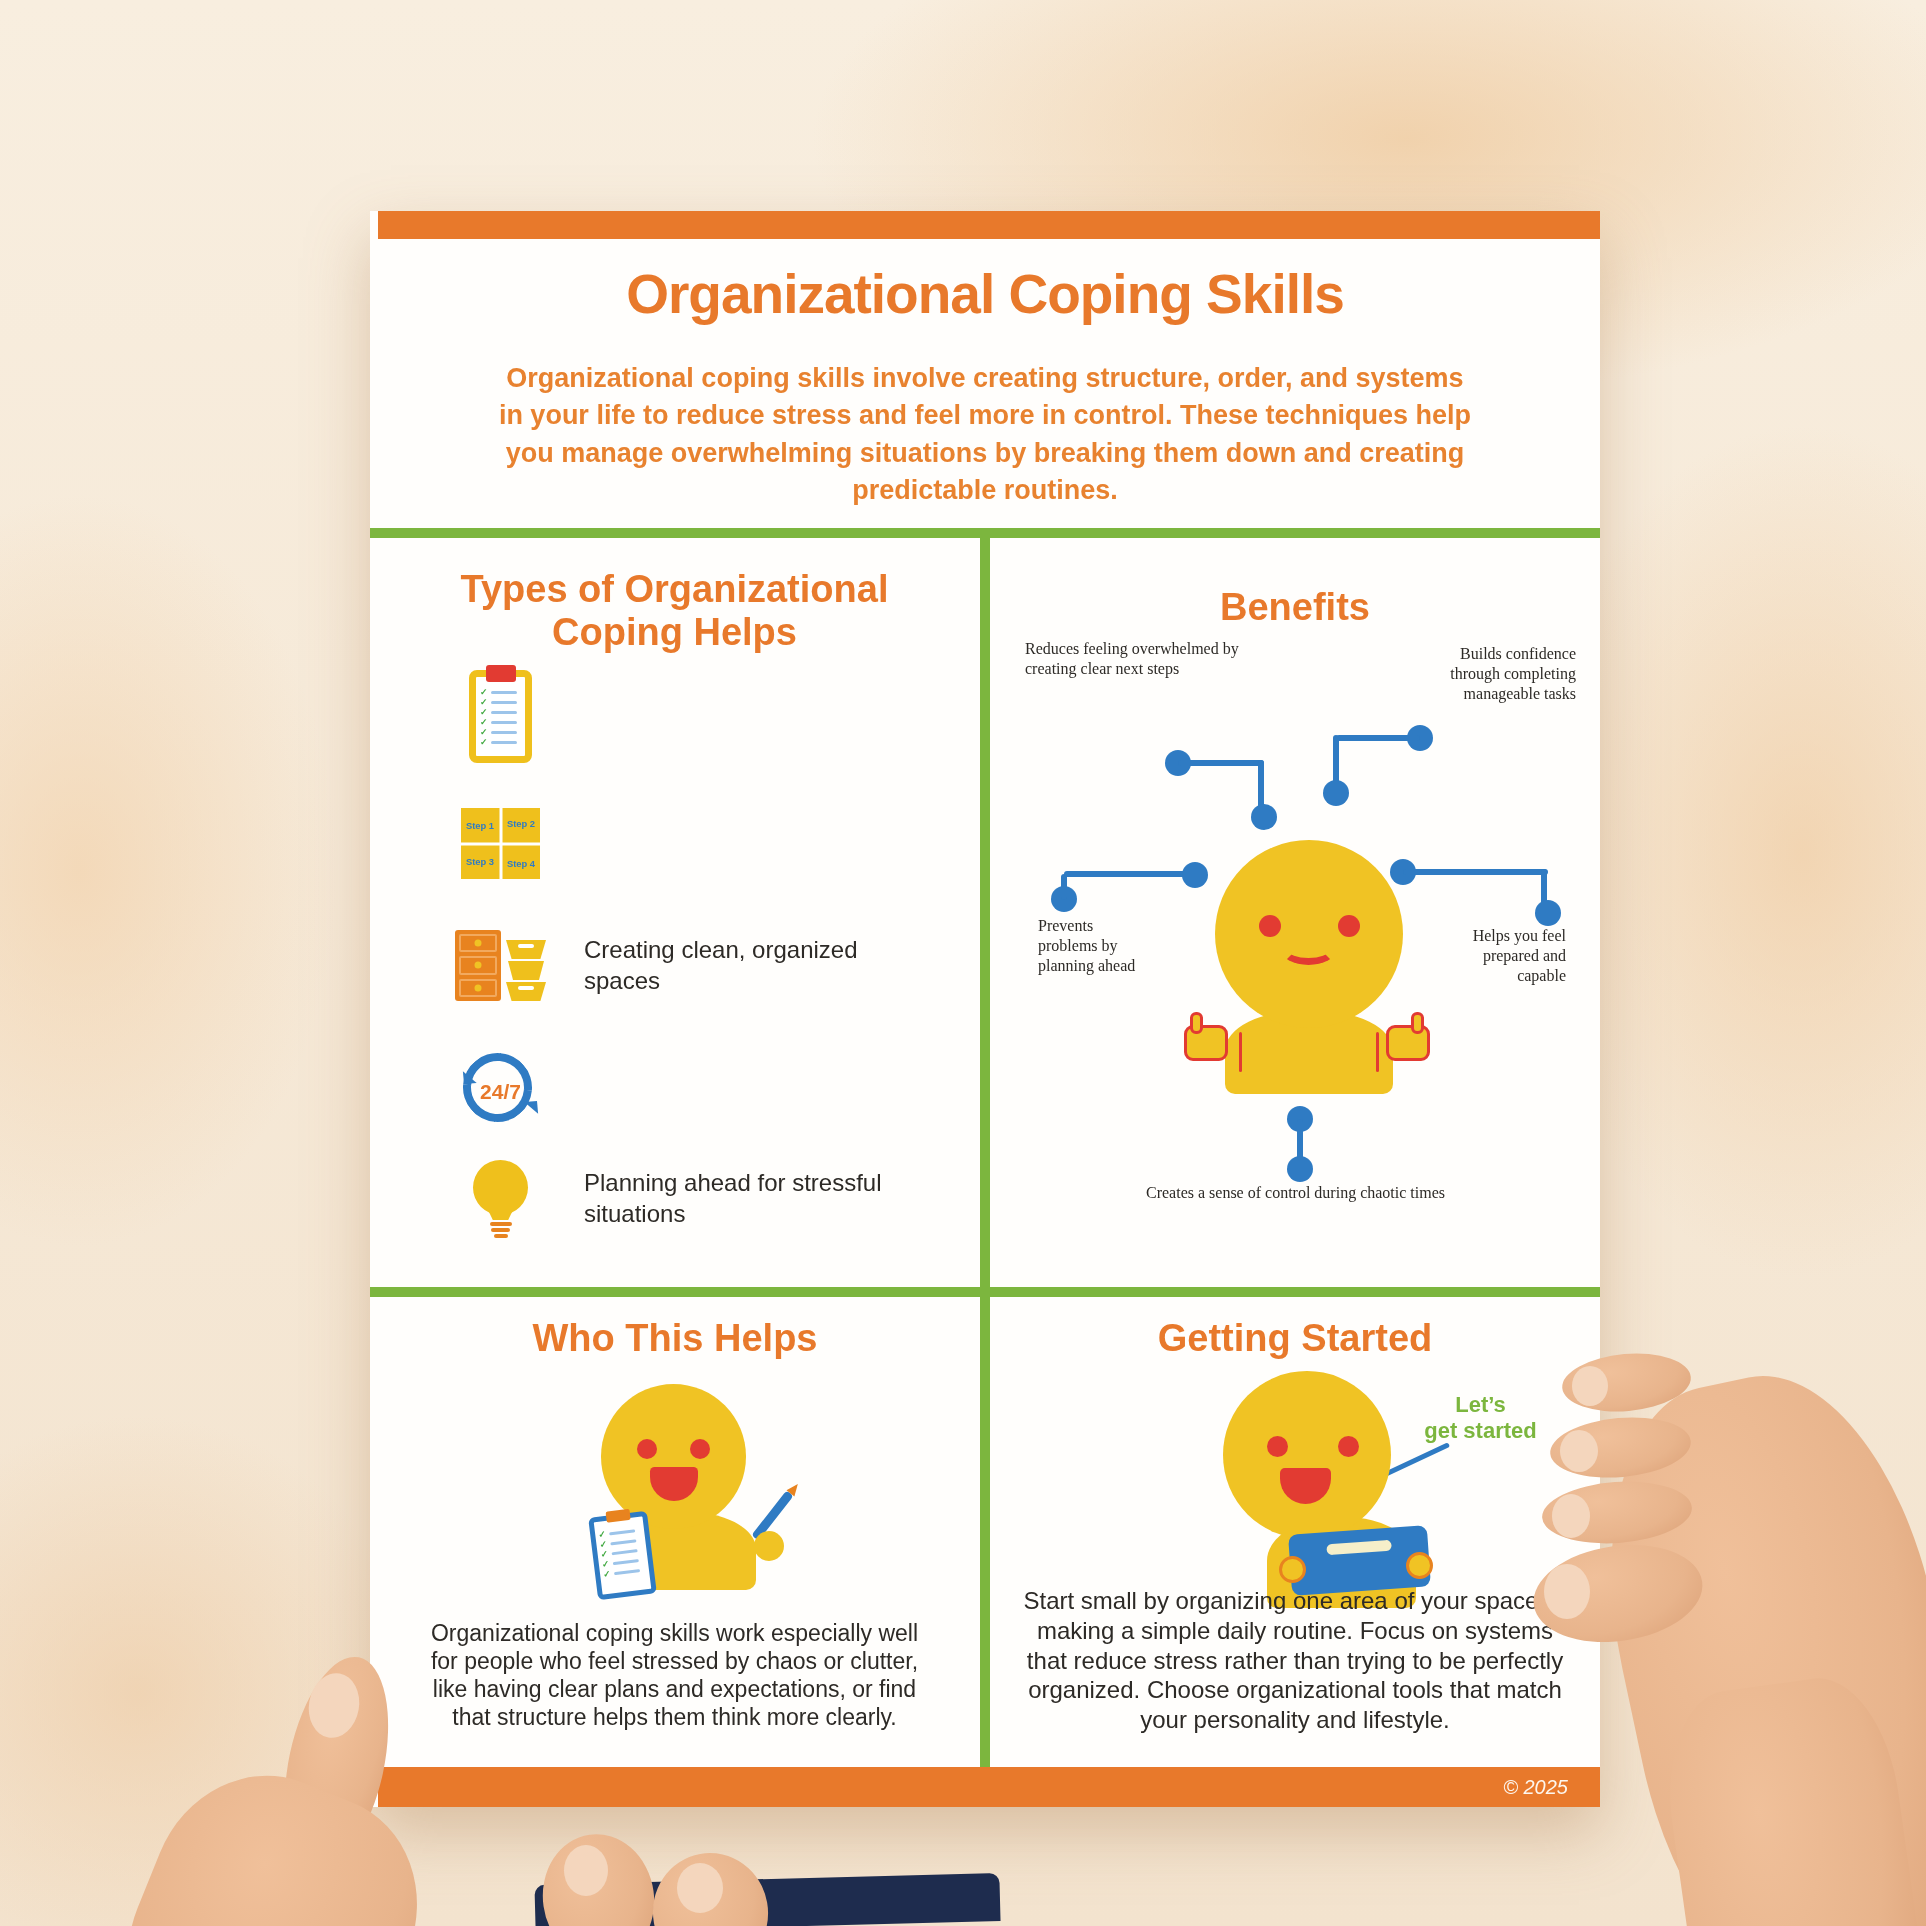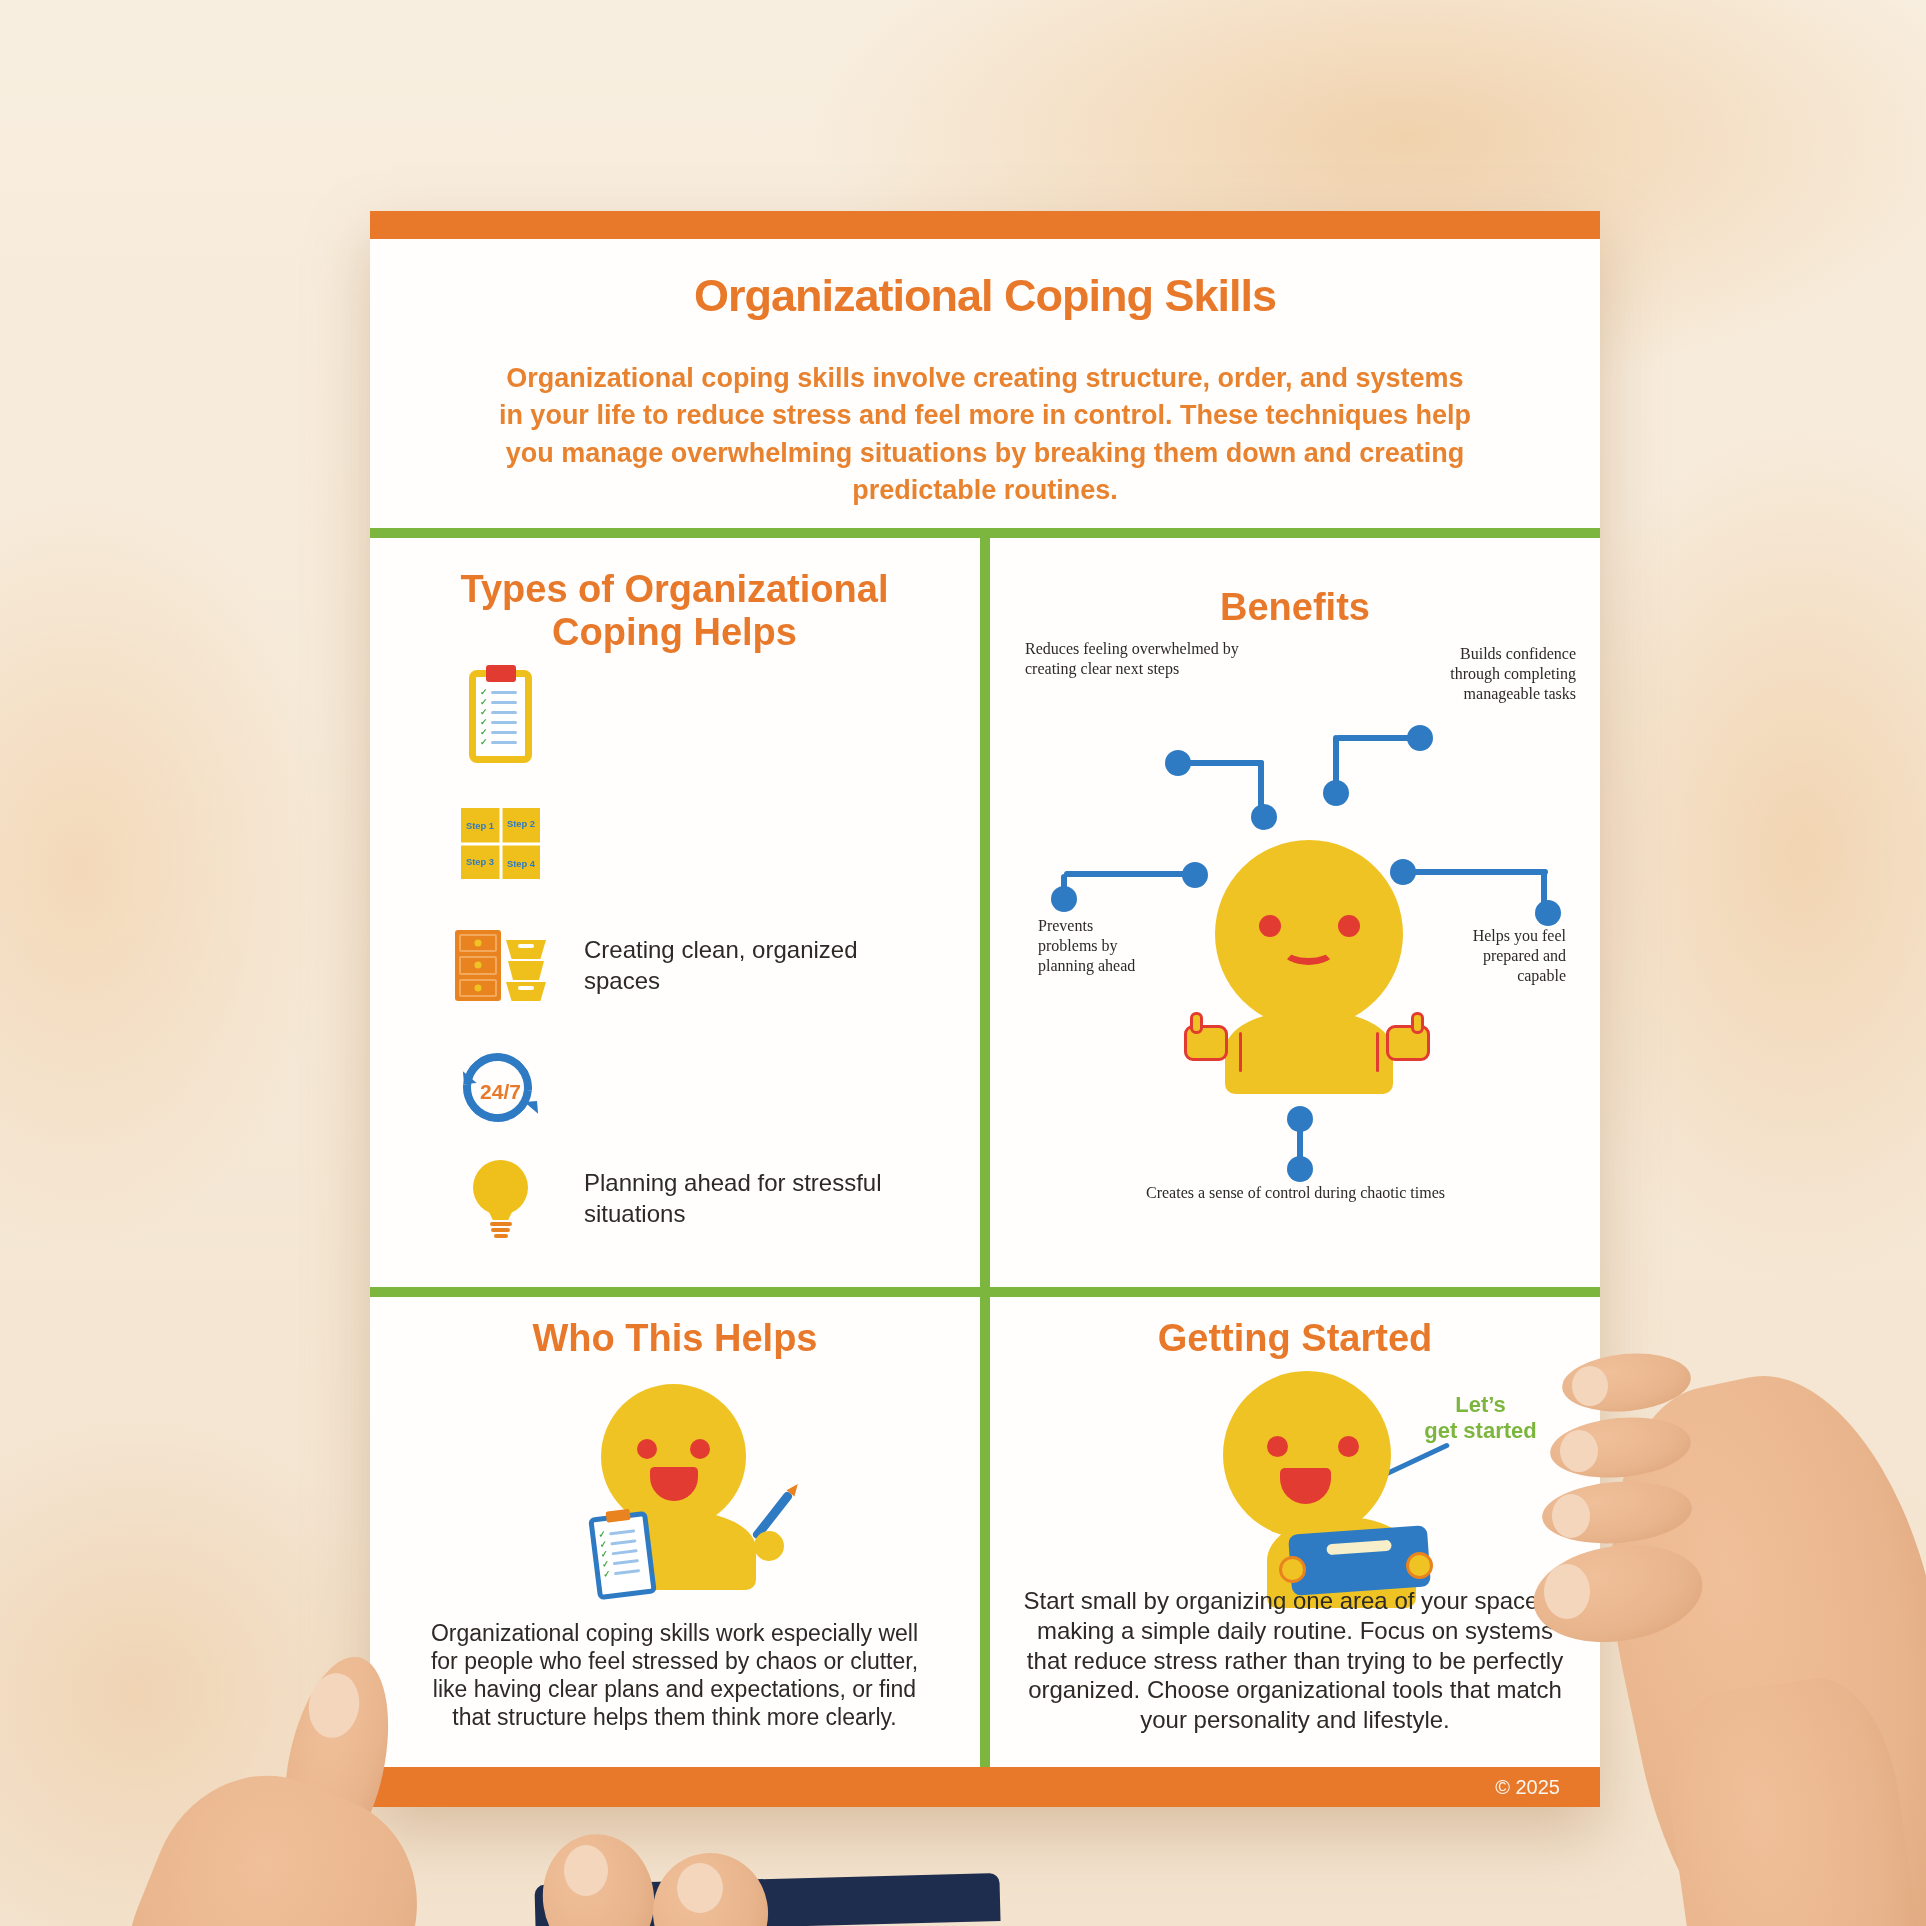--- a/index.html
+++ b/index.html
@@ -18,29 +18,29 @@
   #scene{position:relative;width:1927px;height:1927px;background:linear-gradient(#f8eedf,#f3e3ce);overflow:hidden;}
   .blob{position:absolute;border-radius:50%;pointer-events:none;}
   .b1{left:812px;top:-119px;width:1188px;height:515px;background:radial-gradient(closest-side,rgba(239,203,160,.8),rgba(239,203,160,0));}
   .b2{left:-178px;top:495px;width:515px;height:752px;background:radial-gradient(closest-side,rgba(242,210,172,.7),rgba(242,210,172,0));}
   .b3{left:1525px;top:426px;width:554px;height:851px;background:radial-gradient(closest-side,rgba(240,204,162,.7),rgba(240,204,162,0));}
   .b4{left:-139px;top:1416px;width:554px;height:554px;background:radial-gradient(closest-side,rgba(238,205,168,.7),rgba(238,205,168,0));}
 
   
   .poster{position:absolute;left:370px;top:211px;width:1230px;height:1596px;background:#FFFEFC;z-index:10;
           box-shadow:0 26px 59px rgba(170,120,75,.35);overflow:hidden;}
-  .bar{position:absolute;left:0;width:1230px;background:var(--orange);}
+  .bar{position:absolute;left:8px;width:1230px;background:var(--orange);font-style:italic;}
   .bar.top{top:0;height:28px;}
   .bar.bottom{top:1556px;height:40px;color:#FDF6EE;font-size:20px;line-height:40px;text-align:right;padding-right:40px;}
   .hline{position:absolute;left:0;width:1230px;height:10px;background:var(--green);}
   .h1{top:317px}.h2{top:1076px}
   .vline{position:absolute;left:610px;top:327px;width:10px;height:1230px;background:var(--green);}
 
   .title{position:absolute;left:0;top:51px;width:1230px;text-align:center;color:var(--orange);
-         font-size:45px;font-weight:bold;letter-spacing:-1px;margin-top:8px;}
+         font-size:55px;font-weight:bold;letter-spacing:-1px;}
   .intro{position:absolute;left:125px;top:149px;width:980px;text-align:center;color:#E8822F;
          font-size:27px;font-weight:bold;line-height:1.38;}
 
   .quad{position:absolute;overflow:visible;}
   .q-types{left:0;top:327px;width:610px;height:749px;}
   .q-benefits{left:620px;top:327px;width:610px;height:749px;}
   .q-who{left:0;top:1086px;width:610px;height:470px;}
   .q-get{left:620px;top:1086px;width:610px;height:470px;}
   .q-heading{position:absolute;left:0;width:100%;text-align:center;color:var(--orange);font-size:38px;font-weight:bold;line-height:1.12;}
 

